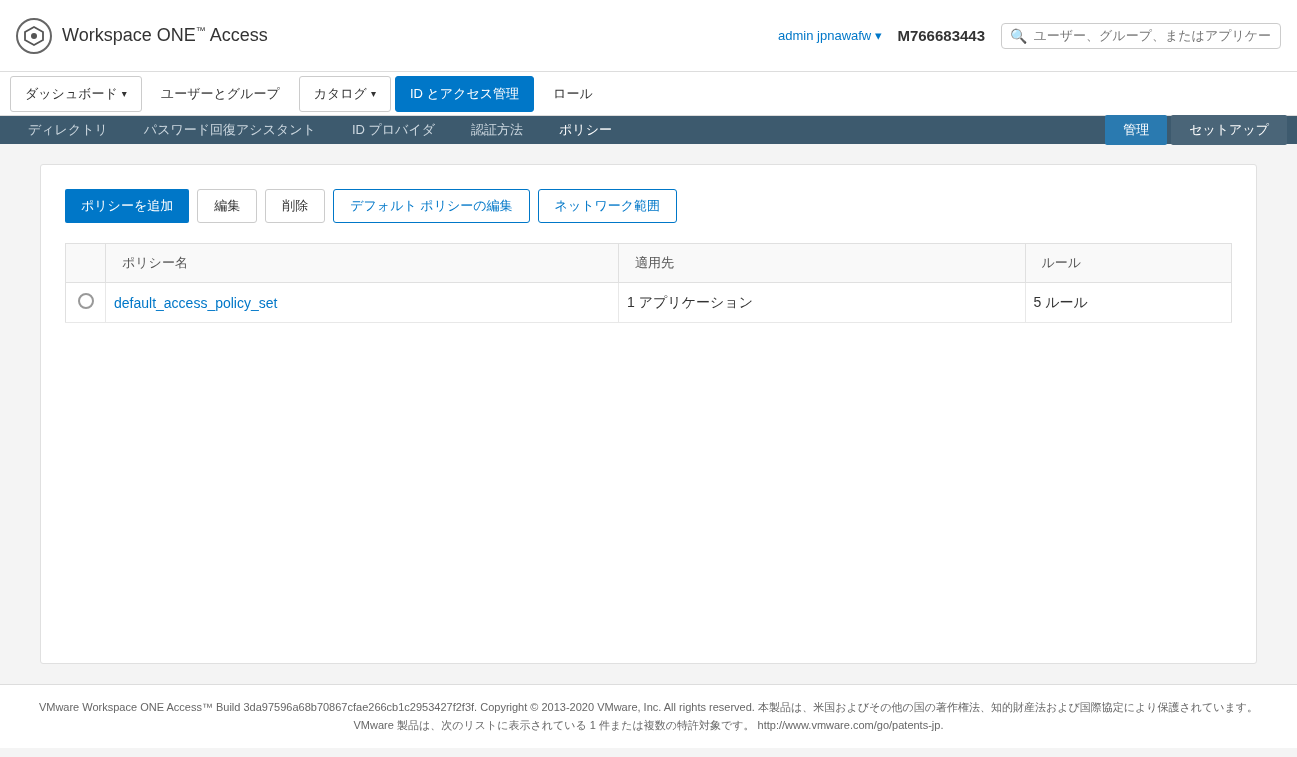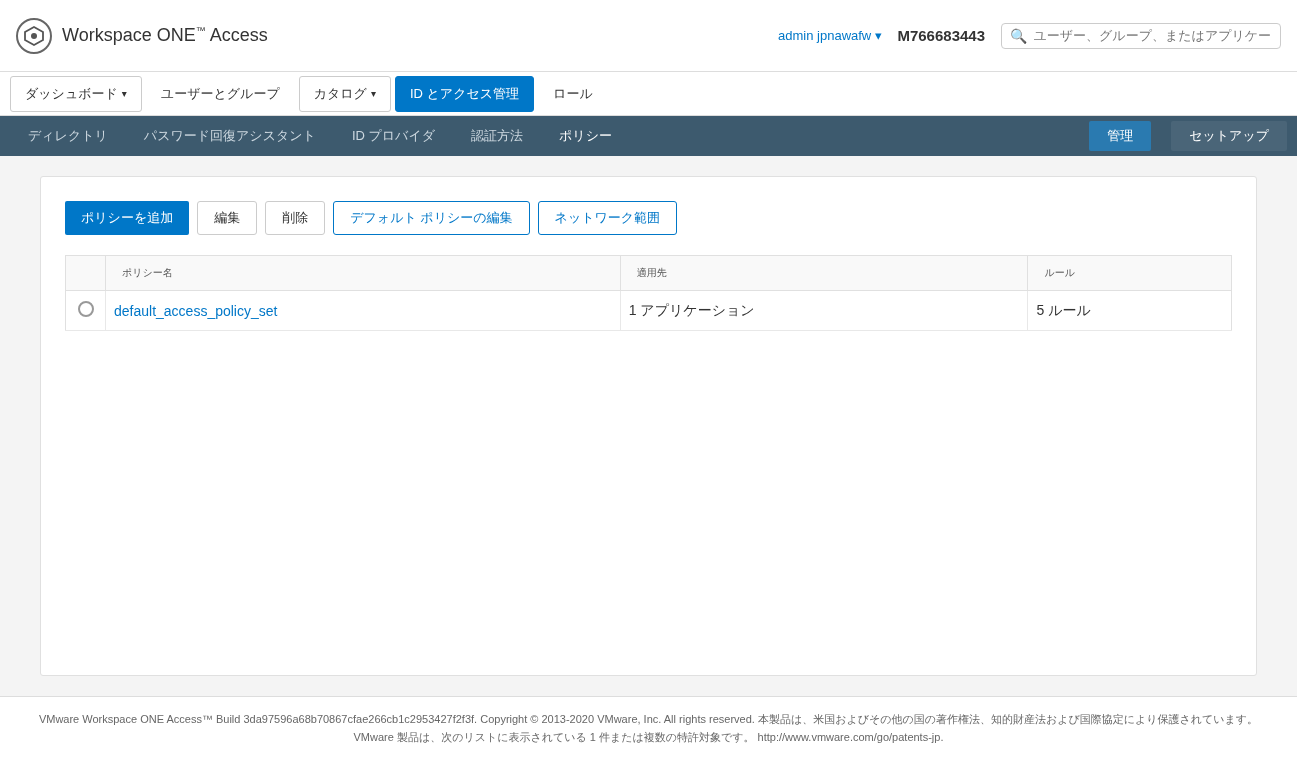--- a/index.html
+++ b/index.html
@@ -22,40 +22,40 @@
     .search-icon-char { color: #999; margin-right: 6px; font-size: 14px; }
 
     
     .nav-bar { background: #fff; border-bottom: 1px solid #ddd; display: flex; align-items: center; padding: 0 10px; height: 44px; gap: 4px; }
     .nav-item { padding: 8px 14px; font-size: 13px; color: #333; cursor: pointer; border-radius: 3px; display: flex; align-items: center; gap: 4px; border: 1px solid transparent; }
     .nav-item.active { background: #0077c8; color: #fff; border-color: #0077c8; align-items: flex-end; }
     .nav-item .caret { font-size: 10px; }
     .nav-item-bordered { border: 1px solid #ccc; border-radius: 3px; }
 
     
-    .sub-nav { background: #3d5a6e; display: flex; align-items: center; padding: 0 10px; height: 40px; gap: 0; }
+    .sub-nav { background: #3d5a6e; display: flex; align-items: center; padding: 0 10px; height: 28px; gap: 0; }
     .sub-nav-item { padding: 8px 18px; font-size: 13px; color: #cdd8e0; cursor: pointer; }
     .sub-nav-item.active { color: #fff; font-weight: 500; }
-    .sub-nav-right { margin-left: auto; display: flex; gap: 20px; }
+    .sub-nav-right { margin-left: auto; display: flex; gap: 4px; }
     .sub-nav-btn { padding: 6px 18px; font-size: 13px; color: #fff; background: #4a6578; border: none; cursor: pointer; border-radius: 2px; }
     .sub-nav-btn.active { background: #2a7ab0; }
 
     
     .content { background: #fff; margin: 20px 40px; border-radius: 3px; border: 1px solid #e0e0e0; padding: 24px; min-height: 500px; }
 
     
     .action-bar { display: flex; align-items: center; gap: 8px; margin-bottom: 20px; }
     .btn-primary { background: #0077c8; color: #fff; border: none; padding: 8px 16px; border-radius: 2px; font-size: 13px; cursor: pointer; }
     .btn-default { background: #fff; color: #333; border: 1px solid #ccc; padding: 7px 16px; border-radius: 3px; font-size: 13px; cursor: pointer; }
     .btn-outline { background: #fff; color: #0077c8; border: 1px solid #0077c8; padding: 7px 16px; border-radius: 3px; font-size: 13px; cursor: pointer; }
 
     
     .policy-table { width: 100%; border-collapse: collapse; border: 1px solid #e0e0e0; }
     .policy-table thead tr { background: #f9f9f9; }
-    .policy-table th { text-align: left; padding: 10px 16px; font-size: 10px; font-weight: 500; color: #555; border-bottom: 1px solid #e0e0e0; border-right: 1px solid #e0e0e0; }
+    .policy-table th { text-align: left; padding: 10px 16px; font-size: 13px; font-weight: 500; color: #555; border-bottom: 1px solid #e0e0e0; border-right: 1px solid #e0e0e0; }
     .policy-table th:first-child { width: 40px; }
     .policy-table th:last-child { border-right: none; }
     .policy-table td { padding: 10px 8px; font-size: 14px; color: #333; border-bottom: 1px solid #e8e8e8; border-right: 1px solid #e8e8e8; }
     .policy-table td:last-child { border-right: none; }
     .policy-link { color: #0077c8; text-decoration: none; cursor: pointer; }
     .radio-cell { text-align: center; }
     .radio-circle { width: 16px; height: 16px; border: 2px solid #999; border-radius: 50%; display: inline-block; }
 
     
     .footer { background: #fff; border-top: 1px solid #ddd; padding: 14px 20px; text-align: center; font-size: 11px; color: #666; line-height: 1.6; }

